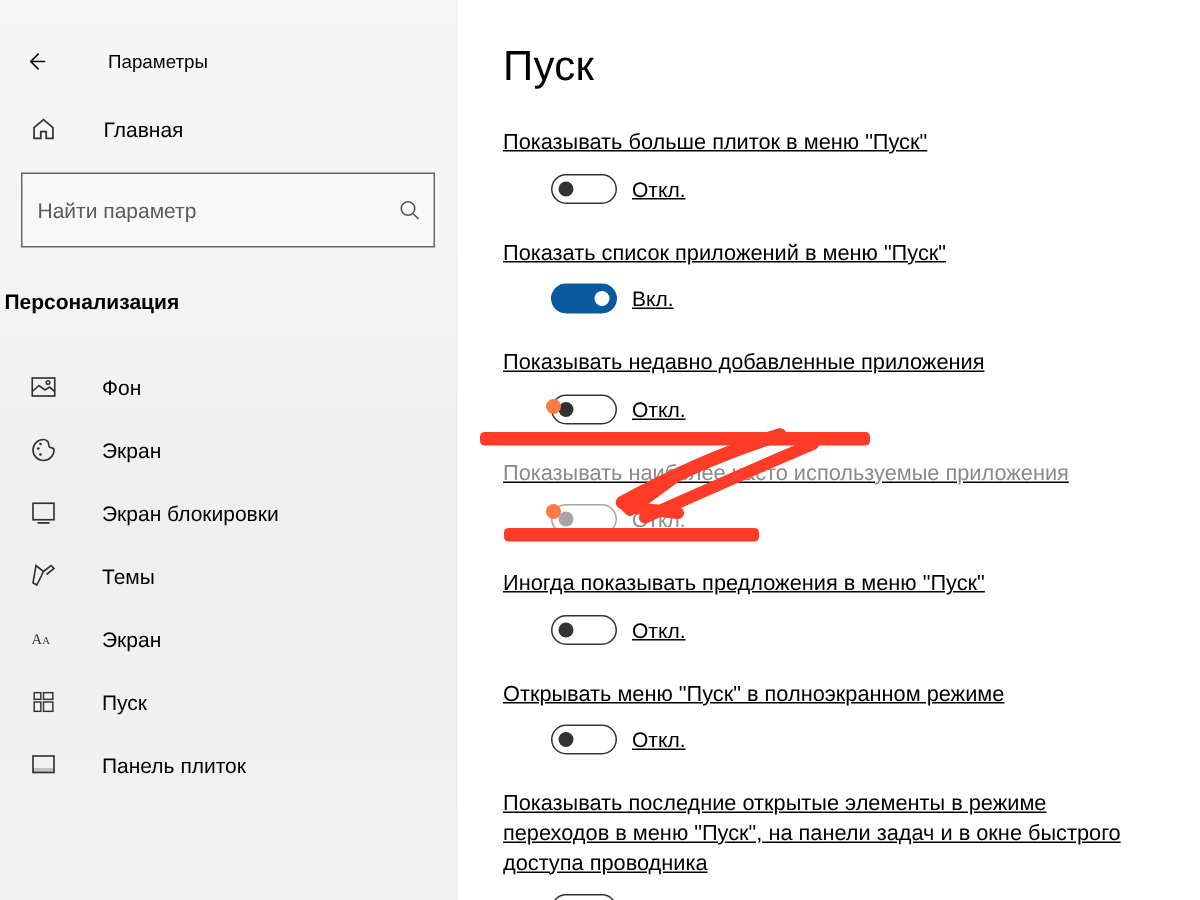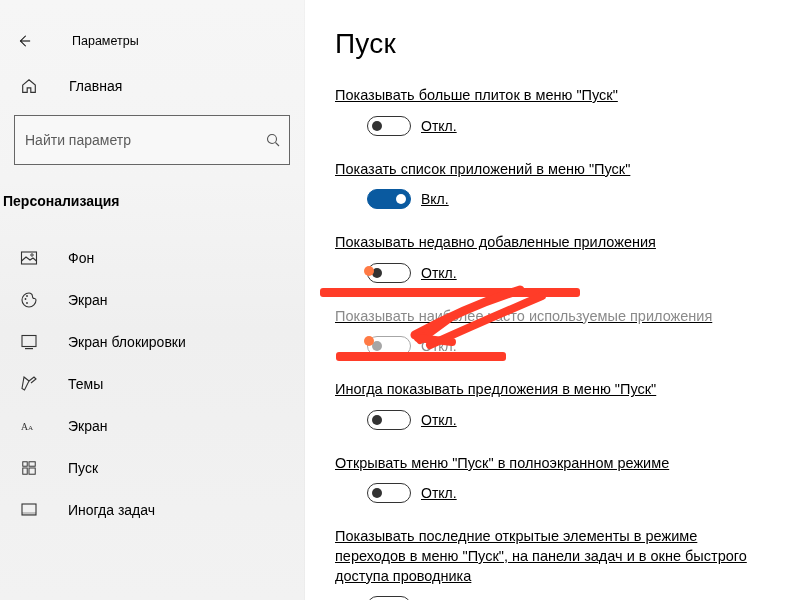--- a/index.html
+++ b/index.html
@@ -197,21 +197,21 @@
         </span>
       <span>Пуск</span>
     </div>
     <div class="nav-item">
       <span class="nicon">
           <svg viewBox="0 0 18 18" width="18" height="18">
             <rect x="2" y="3" width="14" height="11" fill="none" stroke="#333" stroke-width="1.1"></rect>
             <rect x="2" y="11" width="14" height="3" fill="#333" opacity="0.25"></rect>
           </svg>
         </span>
-      <span>Иногда задач</span>
+      <span>Панель плиток</span>
     </div>
   </div>
 
   <div class="content">
     <h1>Пуск</h1>
     <div id="settings-list">
         <div class="setting">
           <div class="stitle">Показывать больше плиток в меню "Пуск"</div>
           <div class="toggle-row">
             <div class="toggle">

